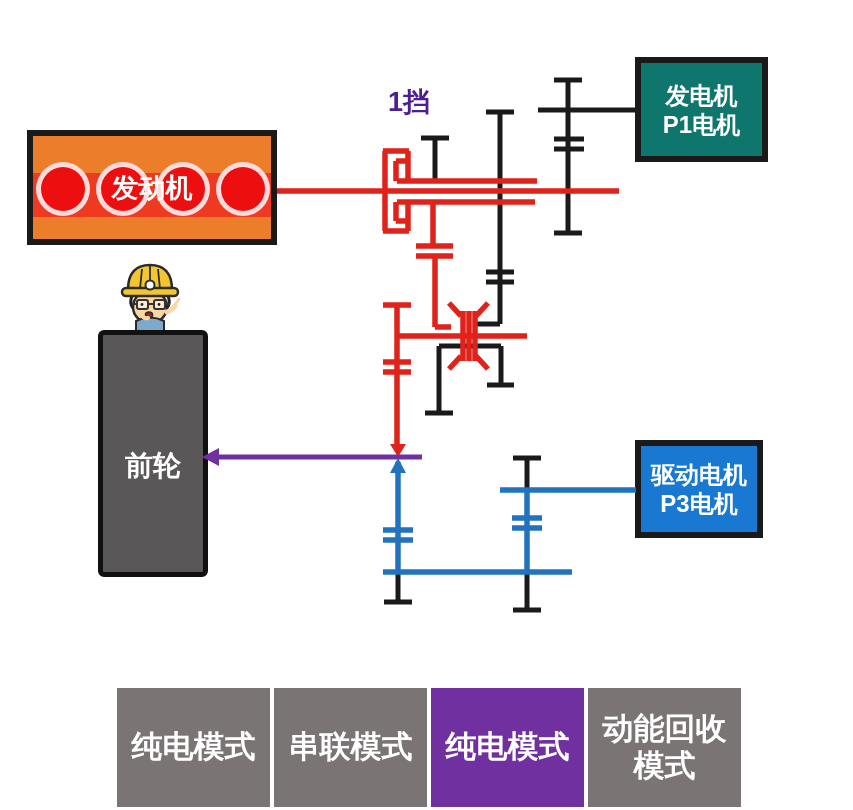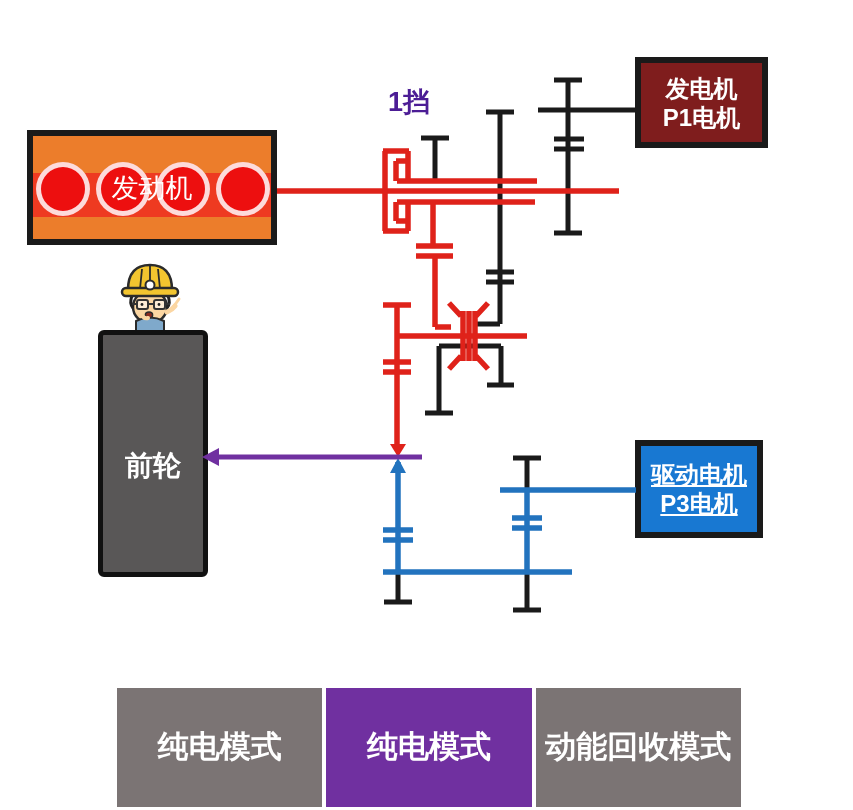--- a/index.html
+++ b/index.html
@@ -10,28 +10,28 @@
   .stage *{box-sizing:border-box;}
 
   
   .engine{position:absolute;left:27px;top:130px;width:250px;height:115px;
     background:#EC7D2B;border:6px solid #1a1a1a;}
   .engine .band{position:absolute;left:0;right:0;top:37px;height:44px;background:#EE3A21;}
   .cyl{position:absolute;top:26px;width:54px;height:54px;border-radius:50%;
     background:#ED0F0F;border:5px solid rgba(255,255,255,.85);}
   .cyl.c1{left:3px}.cyl.c2{left:63px}.cyl.c3{left:123px}.cyl.c4{left:183px}
   .engine .lbl{position:absolute;left:0;right:0;top:0;bottom:0;display:flex;
-    align-items:center;justify-content:center;color:#fff;font-size:27px;font-weight:normal;border-radius:10px;}
+    align-items:center;justify-content:center;color:#fff;font-size:27px;font-weight:bold;border-radius:10px;}
 
   
   .mbox{position:absolute;border:6px solid #1a1a1a;display:flex;flex-direction:column;
     align-items:center;justify-content:center;color:#fff;font-size:24px;font-weight:bold;
     line-height:29px;text-align:center;}
-  .gen{left:635px;top:57px;width:133px;height:91px;background:#7f1d1d;}
-  .drv{left:635px;top:440px;width:128px;height:98px;background:#1878D2;text-decoration:underline;}
+  .gen{left:635px;top:57px;width:133px;height:105px;background:#0f766e;}
+  .drv{left:635px;top:440px;width:128px;height:98px;background:#1878D2;}
 
   
   .wheel{position:absolute;left:98px;top:330px;width:110px;height:247px;
     background:#595757;border:5px solid #111;border-radius:6px;}
   .wheel .lbl{position:absolute;left:0;right:0;top:112px;text-align:center;
     color:#fff;font-size:28px;font-weight:bold;}
   .wheel .wm{position:absolute;left:-45px;right:-45px;top:163px;text-align:center;
     color:#757070;font-size:23px;font-weight:bold;letter-spacing:1px;}
 
   
@@ -125,17 +125,18 @@
     <polygon points="390,444 406,444 398,457" fill="#DF221A"></polygon>
 
     <g>
       <path d="M214 457 H422" stroke="#7030A0" stroke-width="5" fill="none"></path>
       <polygon points="219,448 219,466 202,457" fill="#7030A0"></polygon>
     </g>
   </svg>
 
   <div class="modes">
     <div class="tile">纯电模式</div>
+    <div class="tile">串联模式</div>
     <div class="tile active">纯电模式</div>
     <div class="tile">动能回收模式</div>
   </div>
 
 </div>
 
 </body></html>

